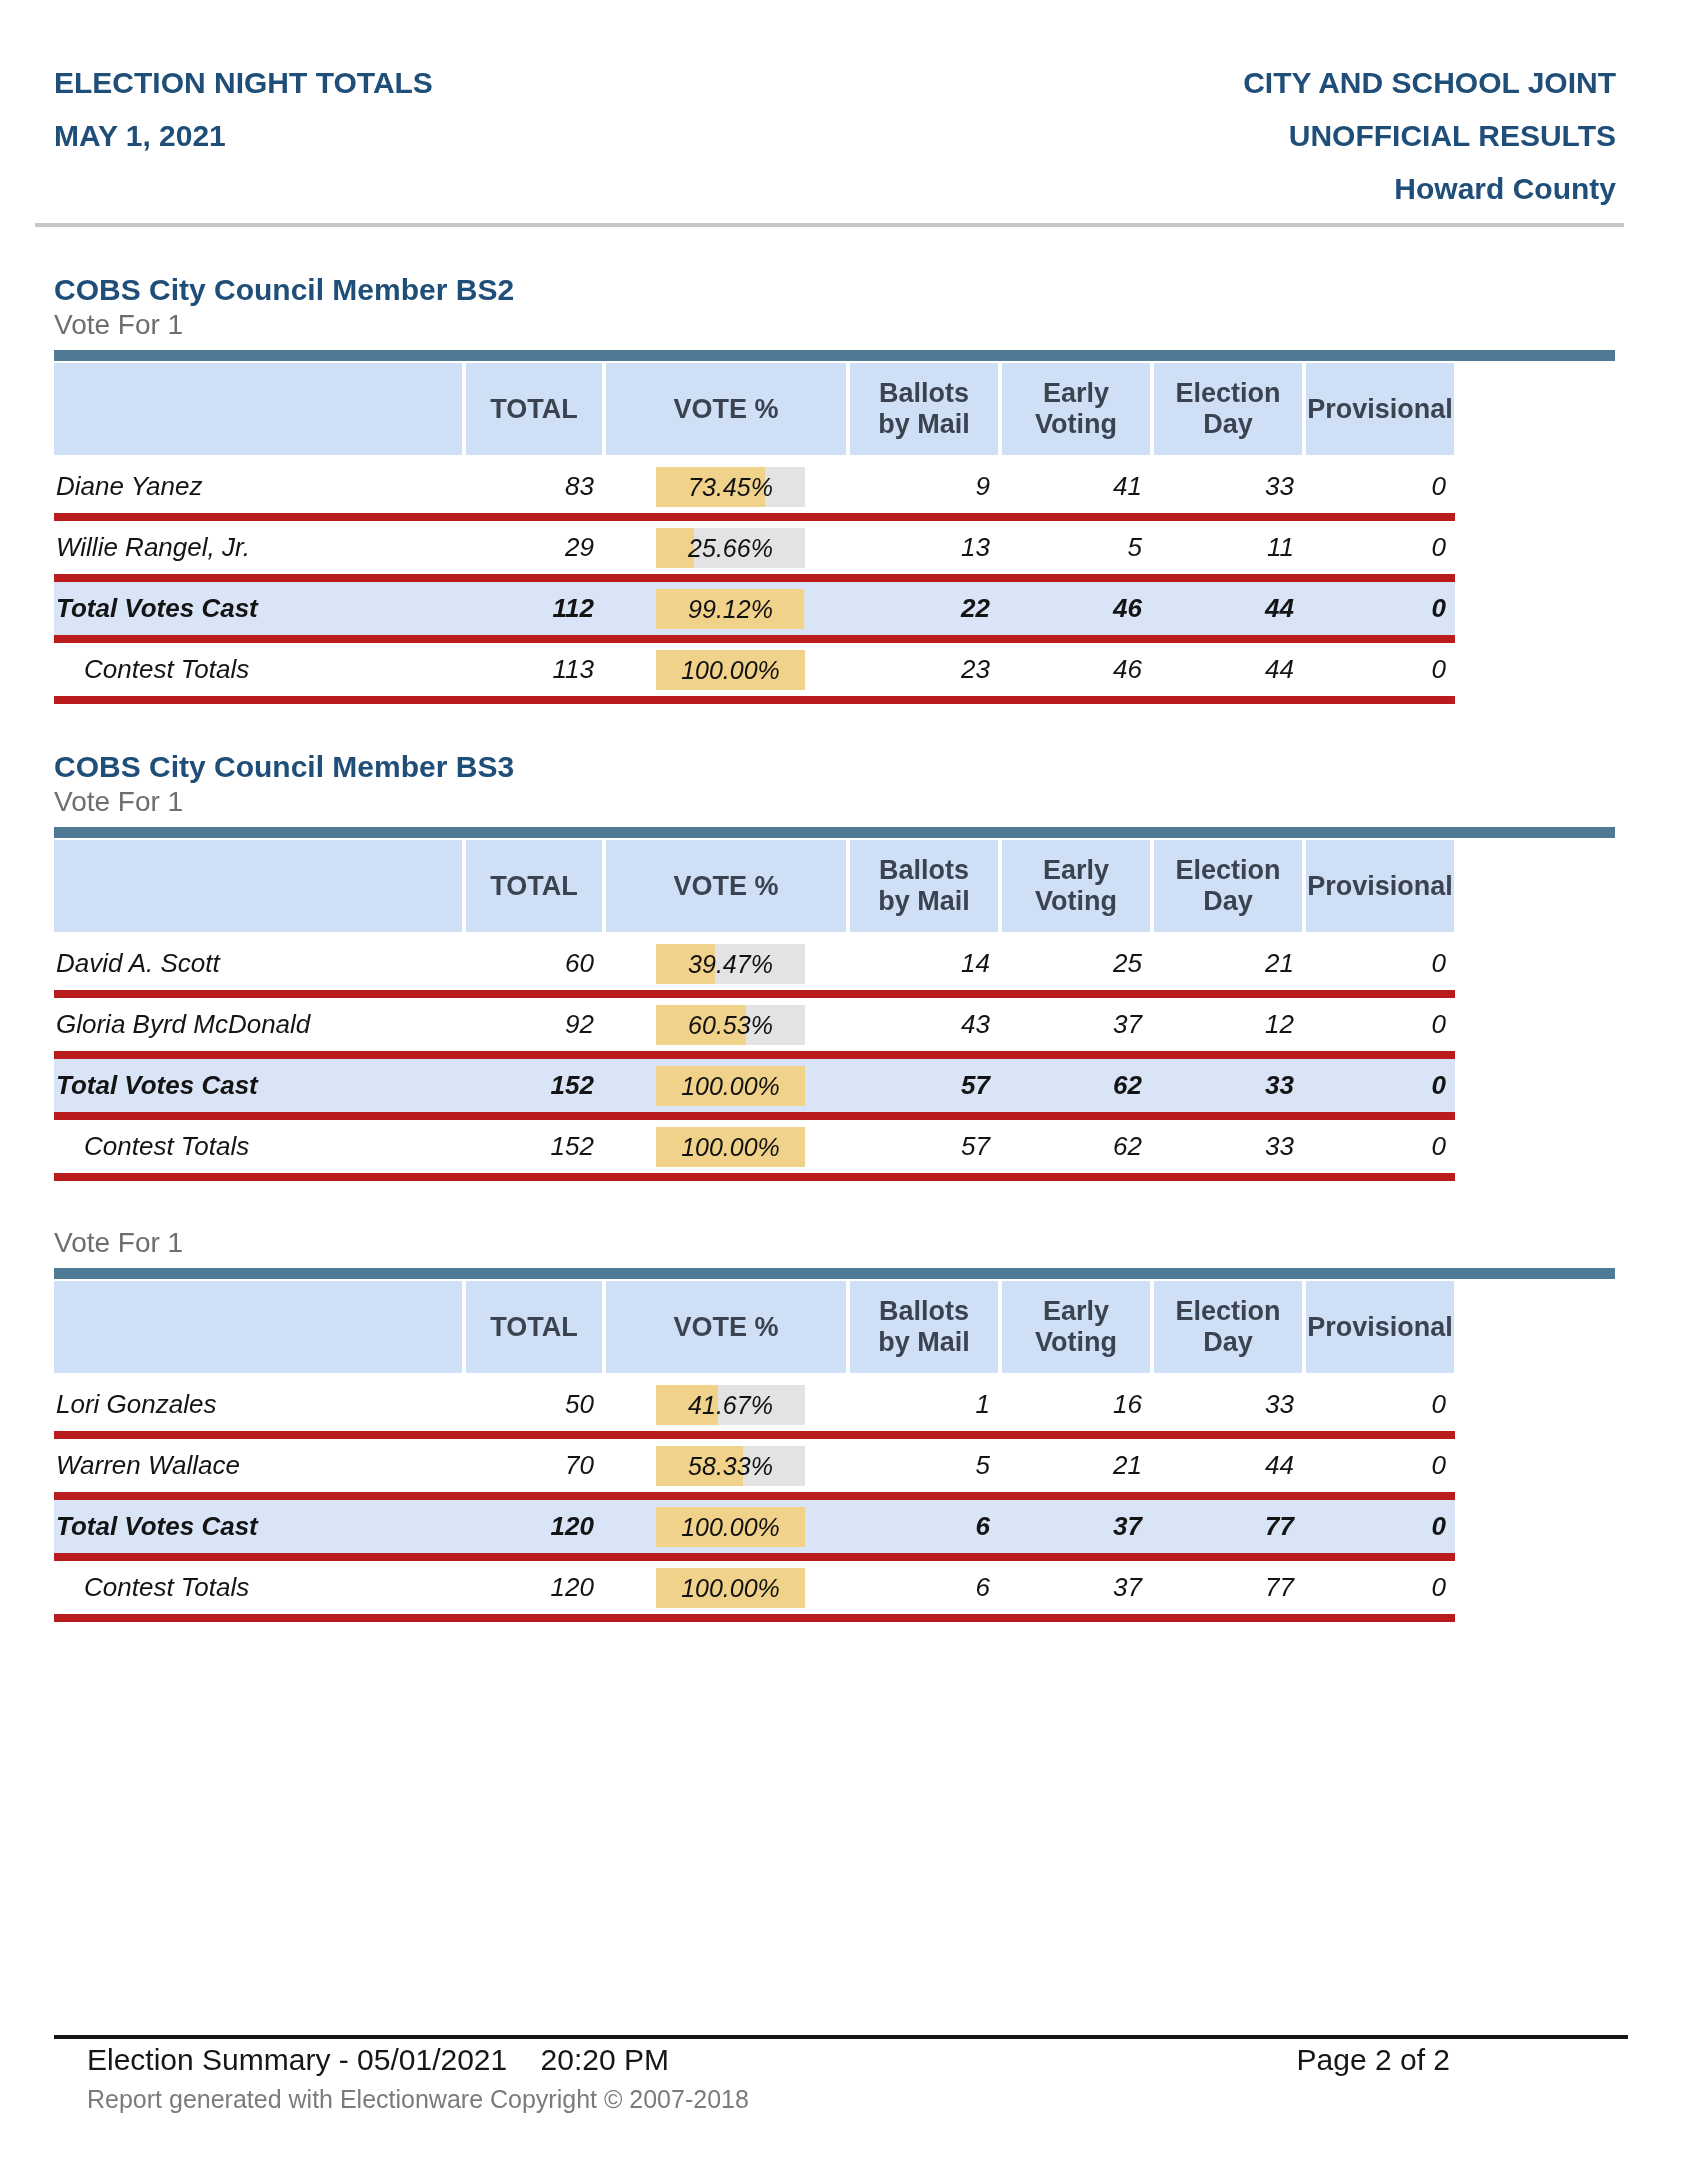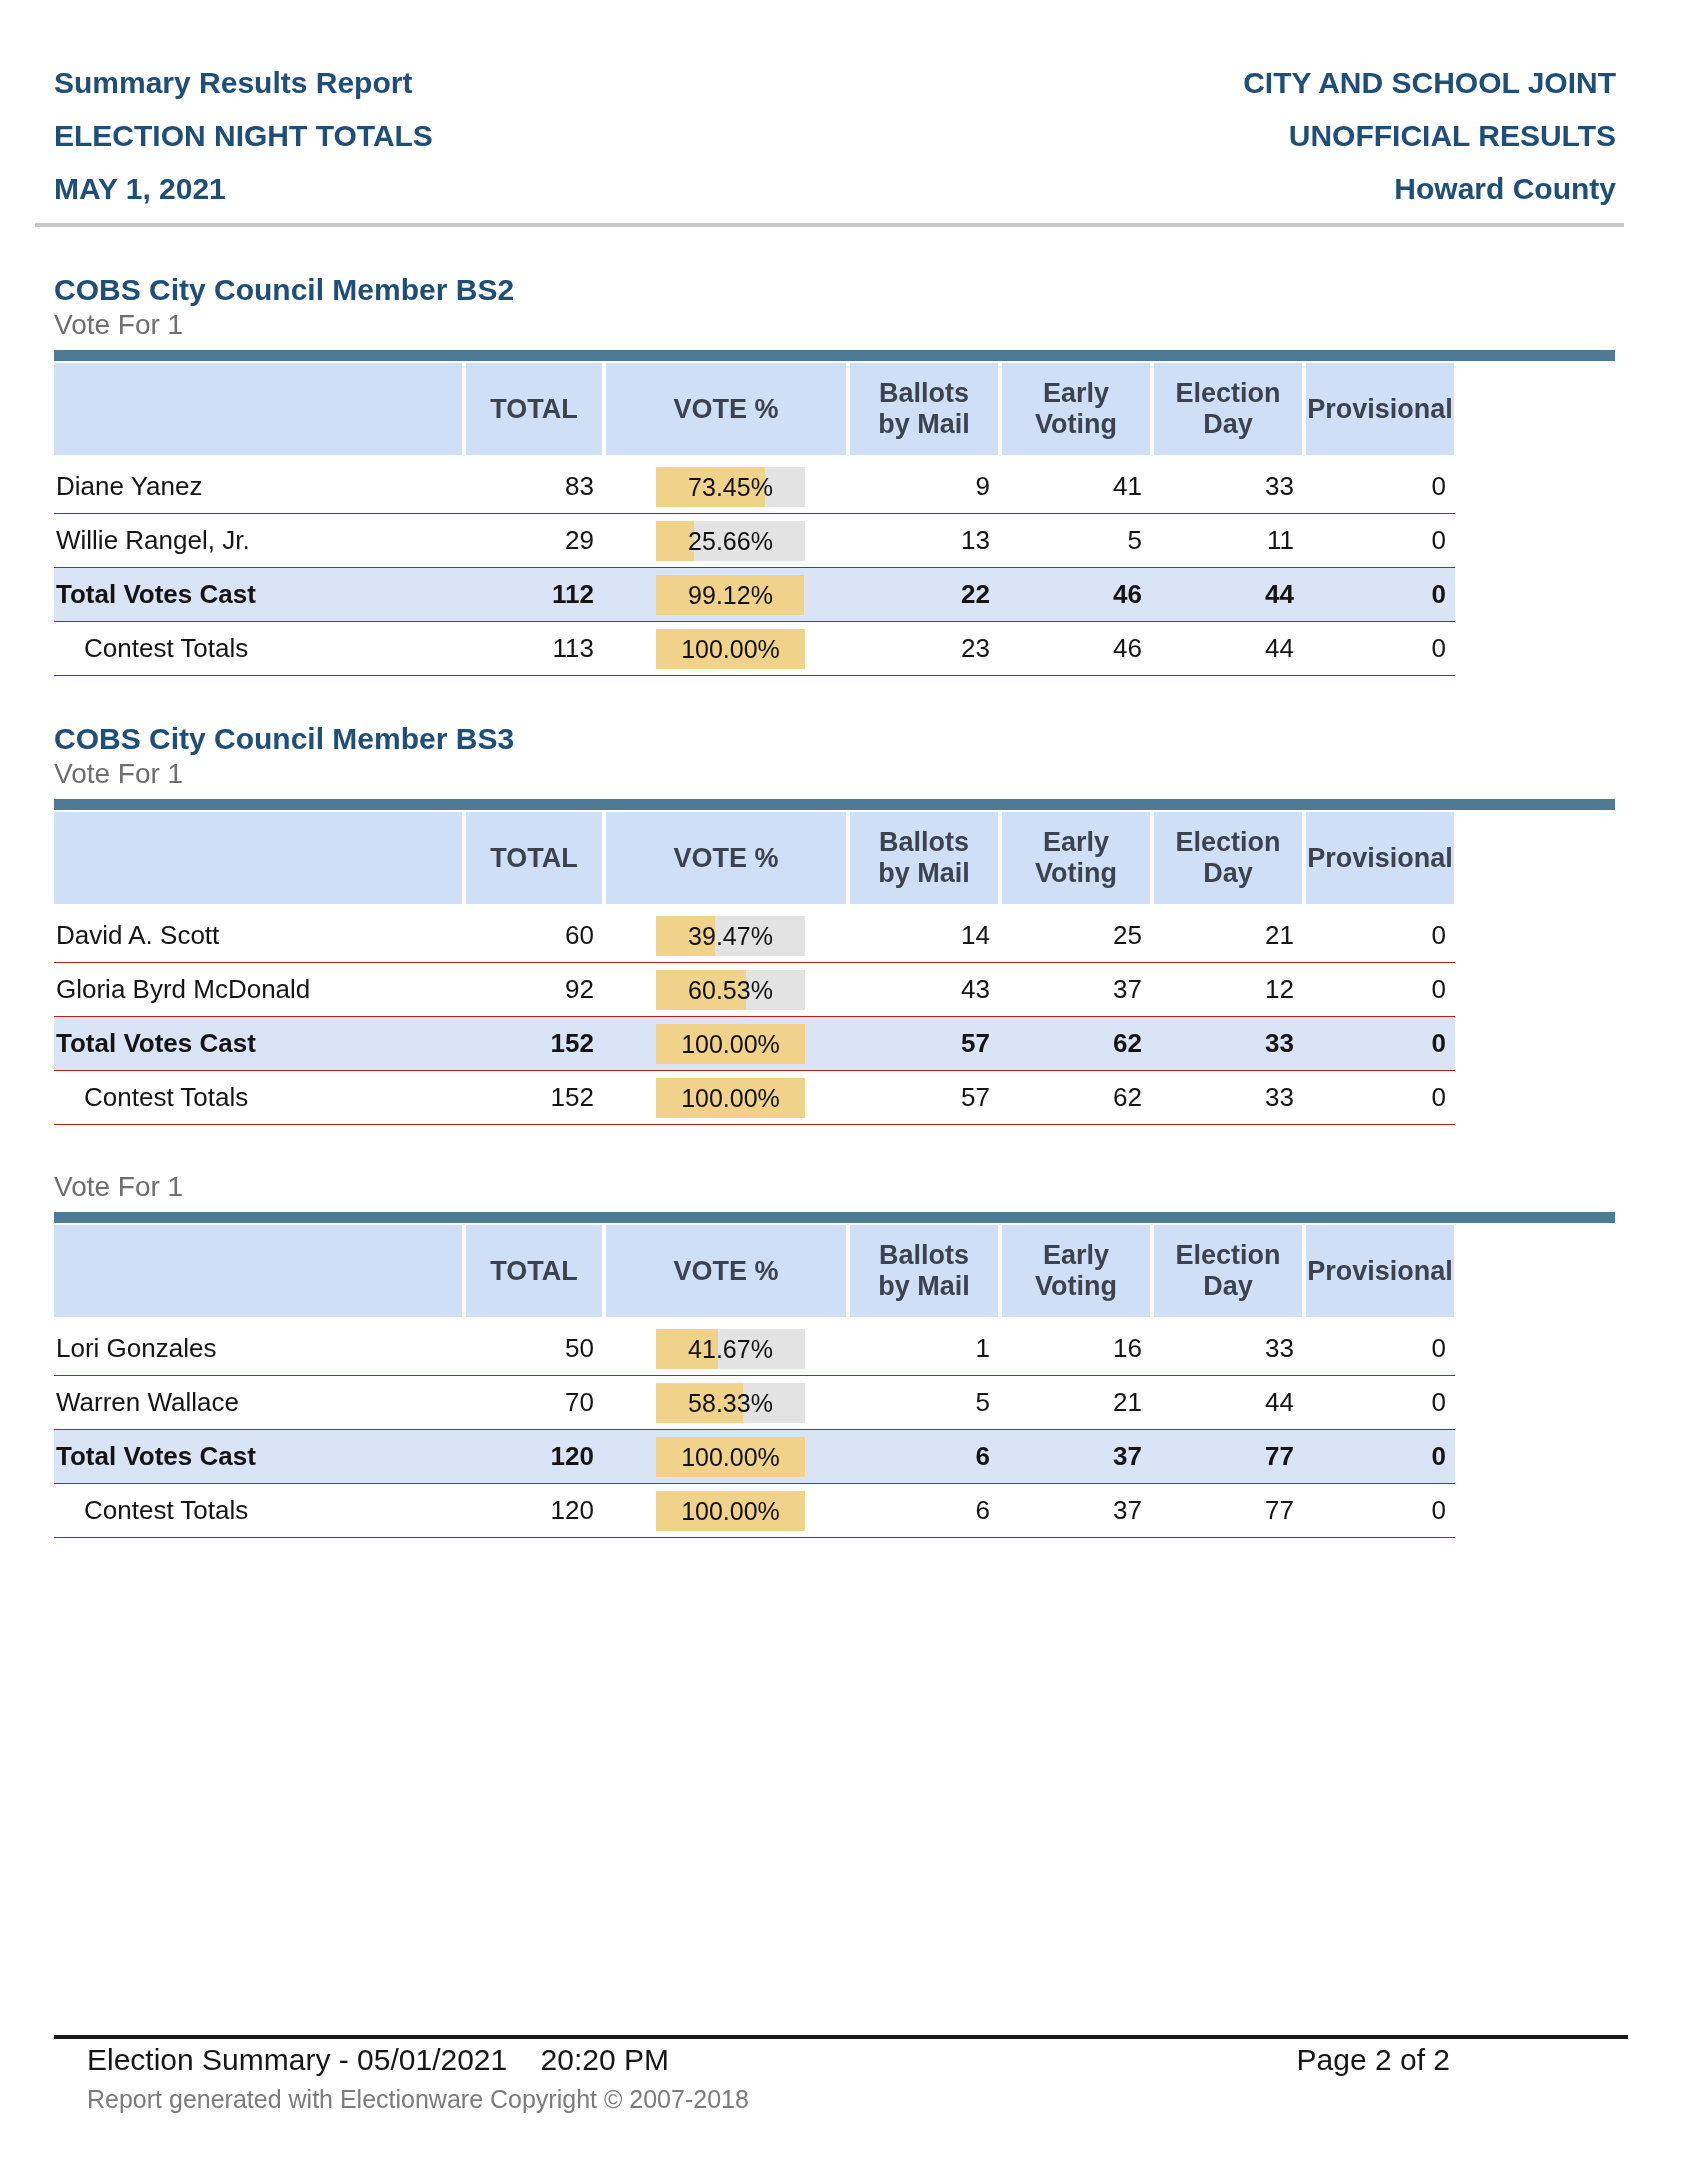--- a/index.html
+++ b/index.html
@@ -30,22 +30,22 @@
     background:var(--header-cell-blue);
     height:92px;box-sizing:border-box;padding:0 16px;
     display:flex;align-items:center;justify-content:center;
     text-align:center;font-weight:bold;font-size:27px;line-height:31px;color:#3a434f;
   }
   .tbody{width:1401px;margin-top:5px;}
   .trow{
     display:grid;
     grid-template-columns:408px 136px 240px 148px 148px 148px 148px;
     column-gap:4px;align-items:center;
-    height:53px;border-bottom:1px solid #b91c1c;
-    font-size:26px;background:#ffffff;
+    height:53px;border-bottom:8px solid #b91c1c;
+    font-size:26px;background:#ffffff;font-style:italic;
   }
   .row-total{background:var(--total-row-blue);font-weight:bold;}
   .td-name{padding-left:2px;white-space:nowrap;overflow:hidden;}
   .row-contest .td-name{padding-left:30px;}
   .td-num{text-align:right;padding-right:8px;}
   .td-pct{display:flex;align-items:center;height:100%;}
   .pct-bar{position:relative;width:149px;height:40px;background:var(--pct-track);margin-left:50px;}
   .pct-fill{position:absolute;left:0;top:0;bottom:0;background:var(--pct-fill);}
   .pct-text{position:relative;display:block;width:100%;text-align:center;line-height:40px;font-size:25px;font-weight:normal;color:#111111;}
   
@@ -56,21 +56,20 @@
   .footer-page{margin-right:178px;white-space:nowrap;}
   .footer-note{margin-left:33px;margin-top:8px;font-size:25px;color:#7b7b7b;}
 </style>
 </head>
 <body>
 
 <div class="page">
 
   <header class="hdr">
     <div class="hdr-left">
-      <div class="hdr-line">Summary Results Report</div>
       <div class="hdr-line">ELECTION NIGHT TOTALS</div>
       <div class="hdr-line">MAY 1, 2021</div>
     </div>
     <div class="hdr-right">
       <div class="hdr-line">CITY AND SCHOOL JOINT</div>
       <div class="hdr-line">UNOFFICIAL RESULTS</div>
       <div class="hdr-line">Howard County</div>
     </div>
   </header>
 

